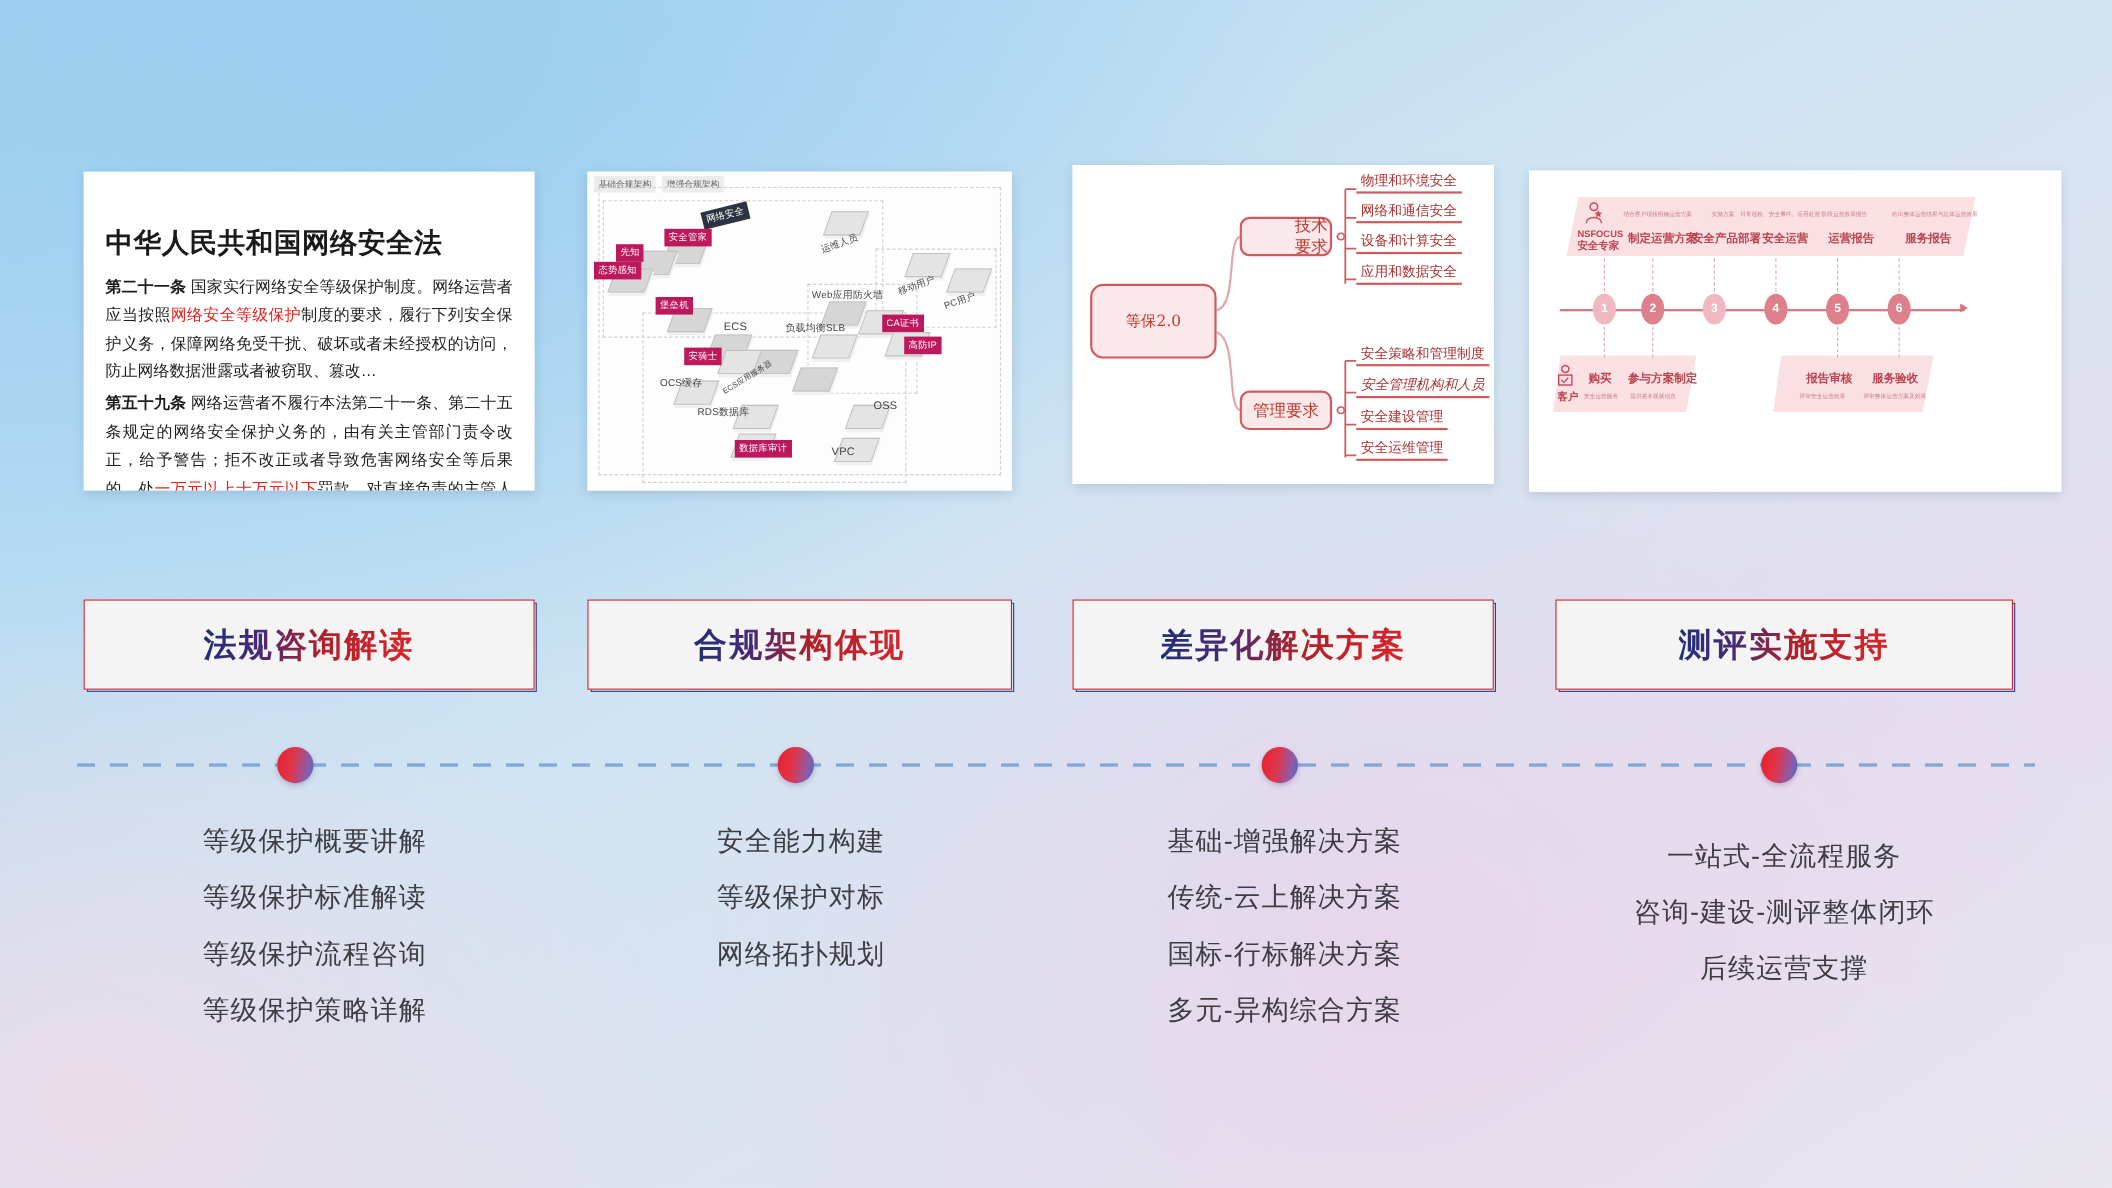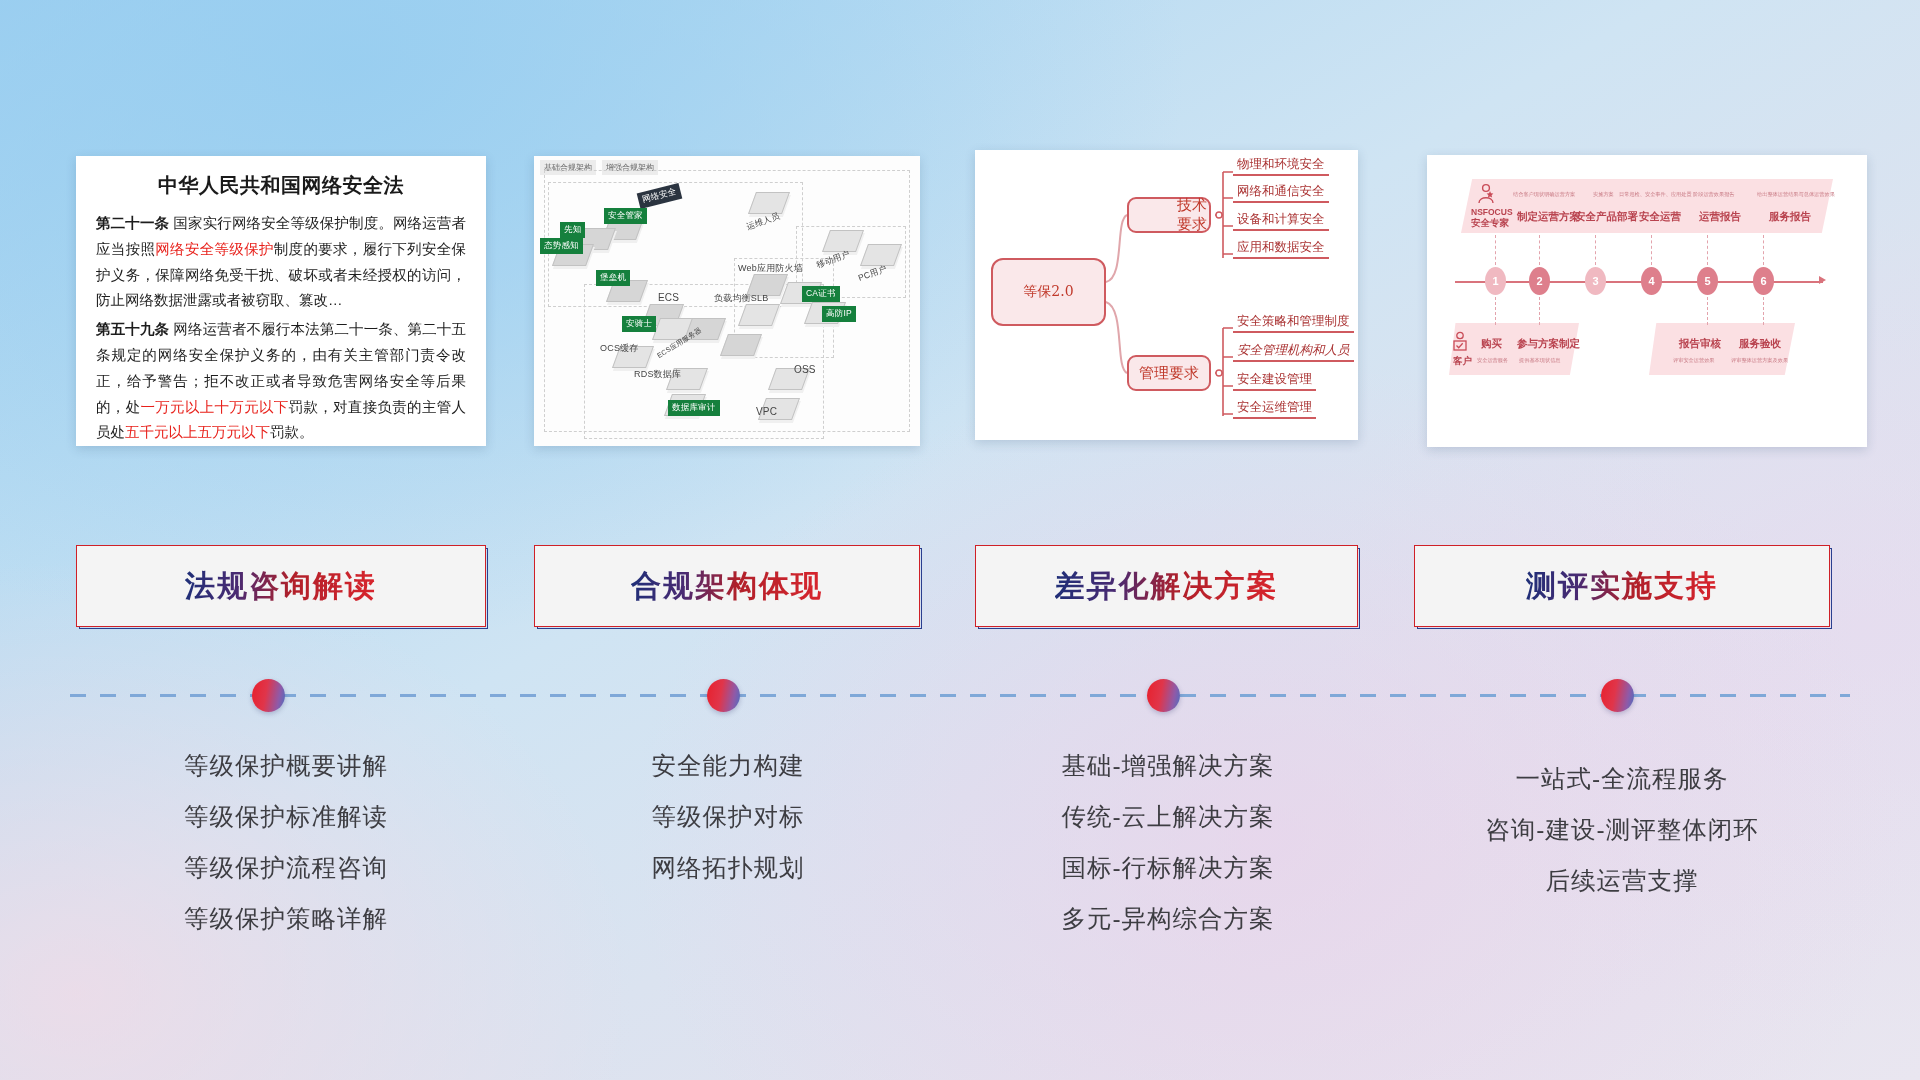--- a/index.html
+++ b/index.html
@@ -17,40 +17,40 @@
   
   .cards{ position:absolute; left:0; top:0; width:1920px; height:460px; }
   .card{
     position:absolute; background:#fff;
     box-shadow:0 3px 10px rgba(40,70,110,.18);
     overflow:hidden;
   }
   .card-1{ left:76px;  top:156px; width:410px; height:290px; }
   .card-2{ left:534px; top:156px; width:386px; height:290px; }
   .card-3{ left:975px; top:150px; width:383px; height:290px; }
-  .card-4{ left:1390px;top:155px; width:440px; height:292px;margin-left:37px; }
+  .card-4{ left:1390px;top:155px; width:484px; height:292px; }
 
   
   .law{ padding:16px 20px 10px 20px; }
   .law h3{
-    text-align:center; font-size:20px; font-weight:bold; color:#1a1a1a;
-    letter-spacing:.5px; margin-bottom:12px;
+    text-align:left; font-size:25px; font-weight:bold; color:#1a1a1a;
+    letter-spacing:.5px; margin-bottom:12px;margin-top:32px;
   }
   .law p{ font-size:14.5px; line-height:1.78; color:#1d1d1d; text-align:justify; }
   .law p + p{ margin-top:3px; }
   .law b{ font-weight:bold; }
   .law .r{ color:#e8201a; }
 
   
   .arch{ position:absolute; inset:0; background:#fdfdfd; }
   .arch .tabs{ position:absolute; left:6px; top:4px; display:flex; gap:6px; }
   .arch .tabs span{ font-size:8px; color:#666; background:#ececec; padding:2px 4px; }
   .arch .zone{ position:absolute; border:1px dashed #cfcfcf; }
   .arch .lbl{
-    position:absolute; font-size:8.5px; color:#fff; background:#15803d;
+    position:absolute; font-size:8.5px; color:#fff; background:#be185d;
     padding:2px 4px; white-space:nowrap; letter-spacing:.2px;
   }
   .arch .lbl.dark{ background:#2b3440; }
   .arch .lbl.plain{ background:transparent; color:#444; }
   .arch .node{
     position:absolute; width:34px; height:22px; background:#e4e4e4;
     border:1px solid #c2c2c2; transform:skewX(-20deg);
     box-shadow:2px 3px 0 #f0f0f0;
   }
   .arch .node.box{ background:#d6d6d6; }

